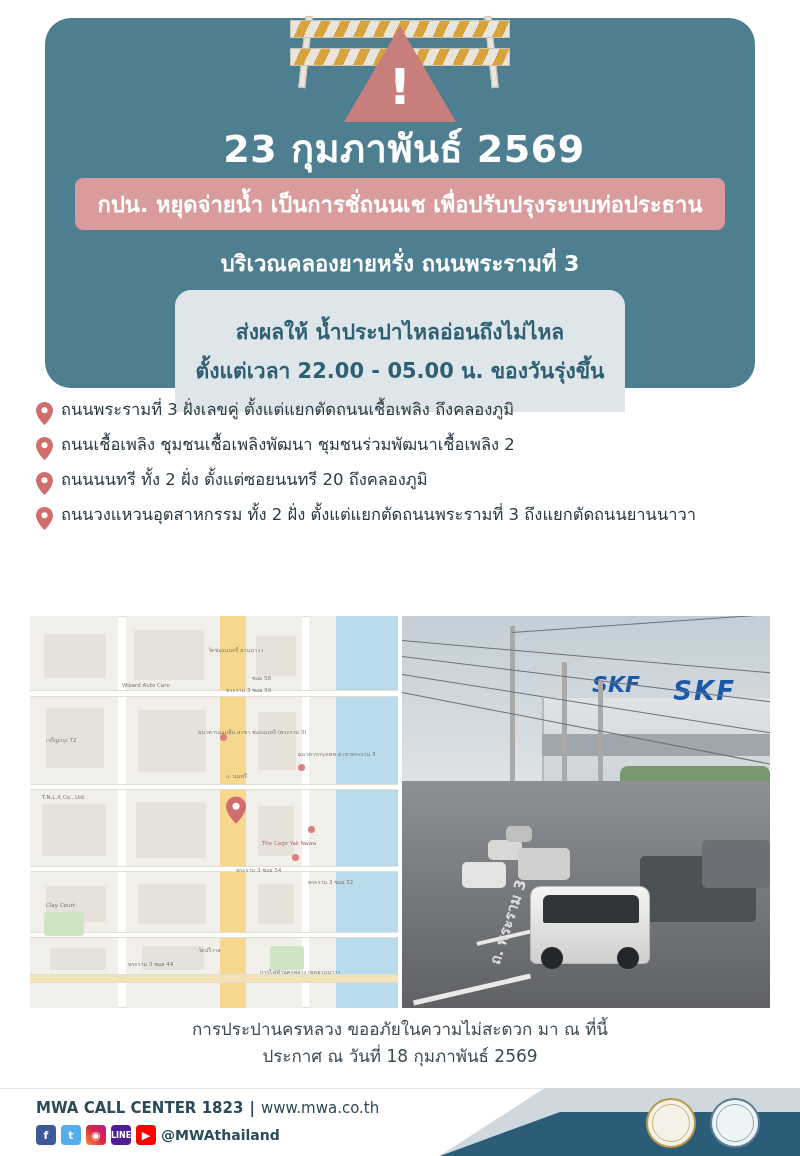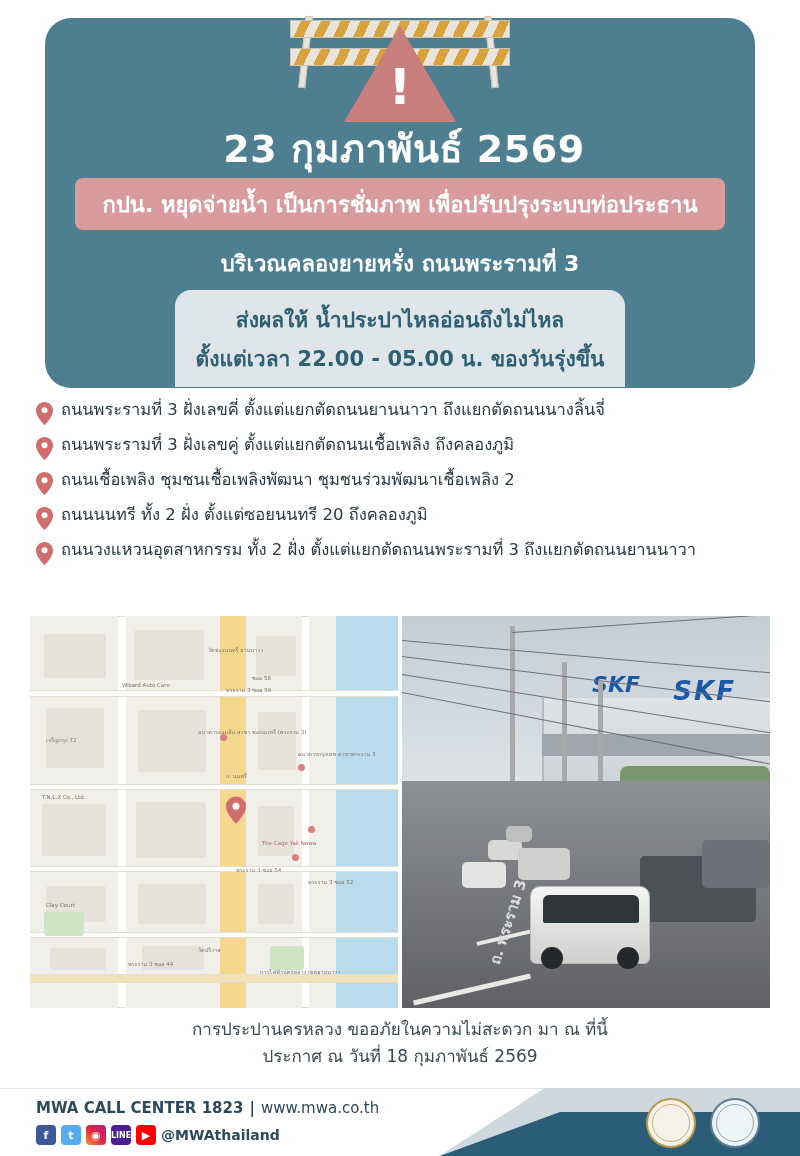--- a/index.html
+++ b/index.html
@@ -101,21 +101,21 @@
     position: absolute;
     top: 228px; left: 0; width: 100%;
     text-align: center;
     color: #ffffff;
     font-size: 22px;
     font-weight: bold;
   }
   .light-box {
     position: absolute;
     left: 130px; top: 272px;
-    width: 450px; height: 97px;
+    width: 450px; height: 122px;
     background: #dfe6ea;
     border-radius: 16px 16px 0 0;
     display: flex; flex-direction: column;
     align-items: center; justify-content: center;
     gap: 6px;
   }
   .light-box div {
     color: #2f5f72;
     font-size: 21px;
     font-weight: bold;
@@ -388,42 +388,33 @@
       <div class="leg l2"></div>
       <div class="plank p1"></div>
       <div class="plank p2"></div>
     </div>
     <div class="warn-tri"></div>
     <div class="warn-mark">!</div>
 
     <div class="date-line">23 กุมภาพันธ์ 2569</div>
 
     <div class="pink-bar">
-      <span>กปน. หยุดจ่ายน้ำ เป็นการชั่มภาพ เพื่อปรับปรุงระบบท่อประธาน</span>
+      <span>กปน. หยุดจ่ายน้ำ เป็นการชั่ถนนเช เพื่อปรับปรุงระบบท่อประธาน</span>
     </div>
 
     <div class="sub-line">บริเวณคลองยายหรั่ง ถนนพระรามที่ 3</div>
 
     <div class="light-box">
       <div>ส่งผลให้ น้ำประปาไหลอ่อนถึงไม่ไหล</div>
       <div>ตั้งแต่เวลา 22.00 - 05.00 น. ของวันรุ่งขึ้น</div>
     </div>
   </div>
 
   <div class="loc-list">
 
-    <div class="loc-item">
-      <span class="pin">
-        <svg width="17" height="23" viewBox="0 0 17 23">
-            <path d="M8.5 0C3.8 0 0 3.8 0 8.5 0 15 8.5 23 8.5 23S17 15 17 8.5C17 3.8 13.2 0 8.5 0z" fill="#d06d6d"></path>
-            <circle cx="8.5" cy="8.3" r="3" fill="#ffffff"></circle>
-          </svg>
-      </span>
-      <span class="loc-text">ถนนพระรามที่ 3 ฝั่งเลขคี่ ตั้งแต่แยกตัดถนนยานนาวา ถึงแยกตัดถนนนางลิ้นจี่</span>
-    </div>
 
     <div class="loc-item">
       <span class="pin">
         <svg width="17" height="23" viewBox="0 0 17 23">
             <path d="M8.5 0C3.8 0 0 3.8 0 8.5 0 15 8.5 23 8.5 23S17 15 17 8.5C17 3.8 13.2 0 8.5 0z" fill="#d06d6d"></path>
             <circle cx="8.5" cy="8.3" r="3" fill="#ffffff"></circle>
           </svg>
       </span>
       <span class="loc-text">ถนนพระรามที่ 3 ฝั่งเลขคู่ ตั้งแต่แยกตัดถนนเชื้อเพลิง ถึงคลองภูมิ</span>
     </div>

